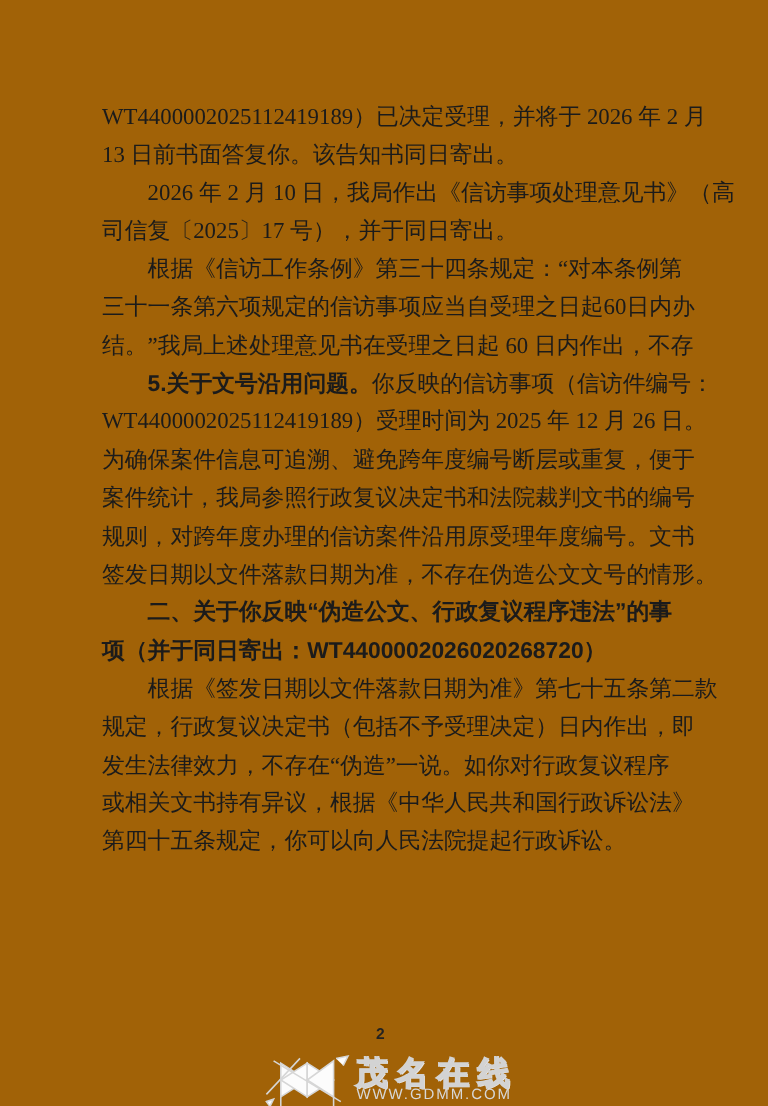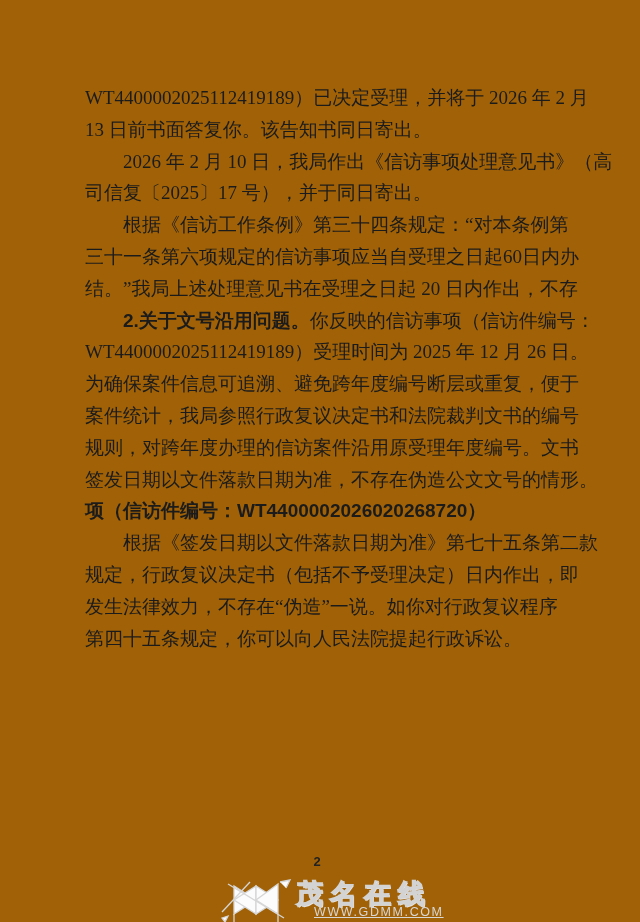--- a/index.html
+++ b/index.html
@@ -64,53 +64,54 @@
     font-weight: 700;
     font-size: 27px;
     letter-spacing: 7px;
     color: #fbfbfb;
     -webkit-text-stroke: 1.2px #d3d3d3;
     text-shadow: 1px 1px 0 #e9e9e9;
     white-space: nowrap;
   }
   .wm-url {
     position: absolute;
-    left: 94px;
+    left: 77px;
     top: 31px;
     font-family: "Liberation Sans", "DejaVu Sans", sans-serif;
     font-size: 12.5px;
     letter-spacing: 1.6px;
     color: #d7d7d7;
     white-space: nowrap;
-    text-decoration: underline;
   }
 </style>
 </head>
 <body>
 
 <div class="page">
 
   <div class="doc-body">
       <div class="line just"><span class="seg">WT4400002025112419189）已决定受理，并将于 2026 年 2 月</span></div>
       <div class="line"><span class="seg">13 日前书面答复你。该告知书同日寄出。</span></div>
       <div class="line indent just"><span class="seg">2026 年 2 月 10 日，我局作出《信访事项处理意见书》（高</span></div>
       <div class="line"><span class="seg">司信复〔2025〕17 号），并于同日寄出。</span></div>
       <div class="line indent just"><span class="seg">根据《信访工作条例》第三十四条规定：“对本条例第</span></div>
       <div class="line just"><span class="seg">三十一条第六项规定的信访事项应当自受理之日起60日内办</span></div>
-      <div class="line just"><span class="seg">结。”我局上述处理意见书在受理之日起 20 日内作出，不存</span></div>
-      <div class="line indent just"><span class="seg bold">2.关于文号沿用问题。</span><span class="seg">你反映的信访事项（信访件编号：</span></div>
+      <div class="line just"><span class="seg">结。”我局上述处理意见书在受理之日起 60 日内作出，不存</span></div>
+      <div class="line indent just"><span class="seg bold">5.关于文号沿用问题。</span><span class="seg">你反映的信访事项（信访件编号：</span></div>
       <div class="line just"><span class="seg">WT4400002025112419189）受理时间为 2025 年 12 月 26 日。</span></div>
       <div class="line just"><span class="seg">为确保案件信息可追溯、避免跨年度编号断层或重复，便于</span></div>
       <div class="line just"><span class="seg">案件统计，我局参照行政复议决定书和法院裁判文书的编号</span></div>
       <div class="line just"><span class="seg">规则，对跨年度办理的信访案件沿用原受理年度编号。文书</span></div>
       <div class="line just"><span class="seg">签发日期以文件落款日期为准，不存在伪造公文文号的情形。</span></div>
-      <div class="line"><span class="seg bold">项（信访件编号：WT4400002026020268720）</span></div>
+      <div class="line indent just"><span class="seg bold">二、关于你反映“伪造公文、行政复议程序违法”的事</span></div>
+      <div class="line"><span class="seg bold">项（并于同日寄出：WT4400002026020268720）</span></div>
       <div class="line indent just"><span class="seg">根据《签发日期以文件落款日期为准》第七十五条第二款</span></div>
       <div class="line just"><span class="seg">规定，行政复议决定书（包括不予受理决定）日内作出，即</span></div>
       <div class="line just"><span class="seg">发生法律效力，不存在“伪造”一说。如你对行政复议程序</span></div>
+      <div class="line just"><span class="seg">或相关文书持有异议，根据《中华人民共和国行政诉讼法》</span></div>
       <div class="line"><span class="seg">第四十五条规定，你可以向人民法院提起行政诉讼。</span></div>
     </div>
 
   <div class="page-number">2</div>
 
   <div class="watermark">
     <svg class="wm-logo" width="72" height="46" viewBox="0 0 72 46" fill="none" xmlns="http://www.w3.org/2000/svg">
       <g stroke="#d6d6d6" stroke-width="1.3" fill="#fcfcfc">
         <path d="M14 8 L14 36 L36 22 Z"></path>
         <path d="M36 8 L36 36 L14 22 Z"></path>

